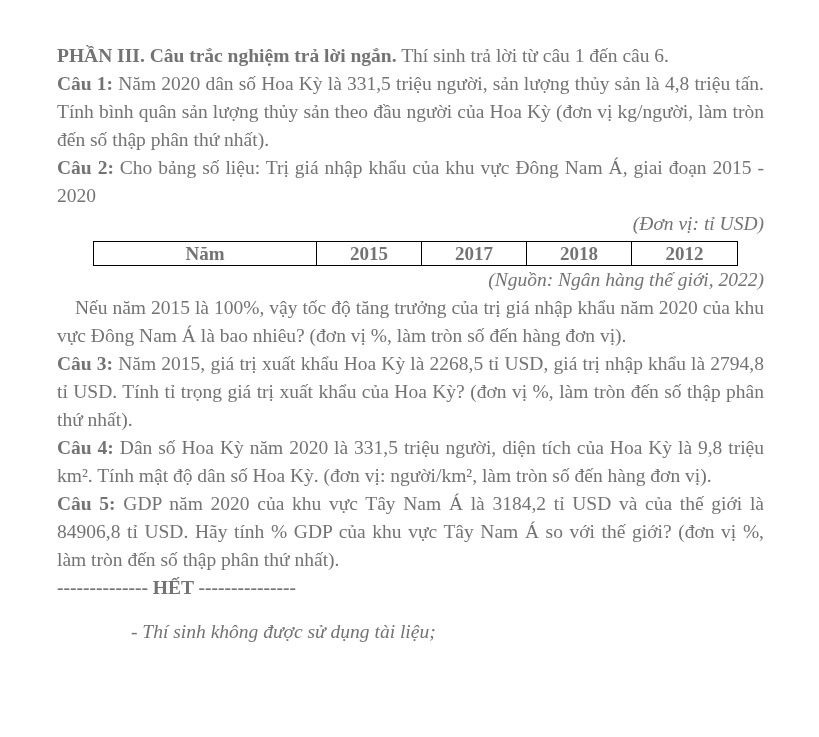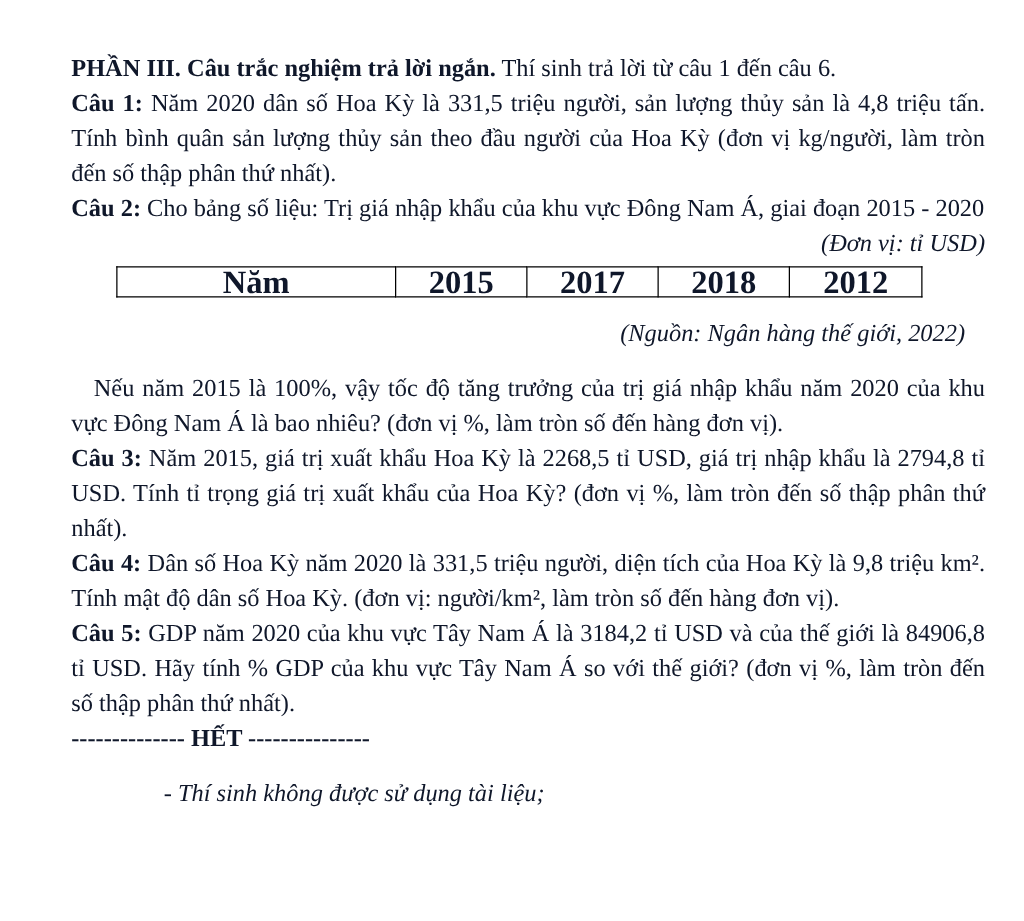--- a/index.html
+++ b/index.html
@@ -4,60 +4,60 @@
 <style>
   html, body {
     margin: 0;
     padding: 0;
     background: #ffffff;
   }
   .page {
     width: 819px;
     height: 737px;
     box-sizing: border-box;
-    padding: 42px 31px 0 57px;
+    padding: 42px 55px 0 57px;
     font-family: "Liberation Serif", "DejaVu Serif", serif;
     font-size: 19.5px;
     line-height: 28px;
-    color: #0f172a;
+    color: #737373;
     overflow: hidden;
   }
   .para {
     margin: 0;
     text-align: justify;
   }
   .qlabel {
     font-weight: bold;
   }
   .indent-first {
     text-indent: 18px;
   }
   .unit-note {
     margin: 0;
     text-align: right;
     font-style: italic;
   }
   .source-note {
-    margin: 16px;
+    margin: 0;
     text-align: right;
     font-style: italic;
   }
   table.data-table {
     border-collapse: collapse;
     margin: 3px 0 0 36px;
     width: 644px;
     table-layout: fixed;
   }
   table.data-table th,
   table.data-table td {
     border: 1.5px solid #000;
     text-align: center;
     padding: 0;
     height: 23px;
-    font-size: 26px;
+    font-size: 19px;
     line-height: 23px;
     overflow: hidden;
   }
   table.data-table th {
     font-weight: bold;
   }
   .het-line {
     margin: 0;
     font-weight: bold;
   }

